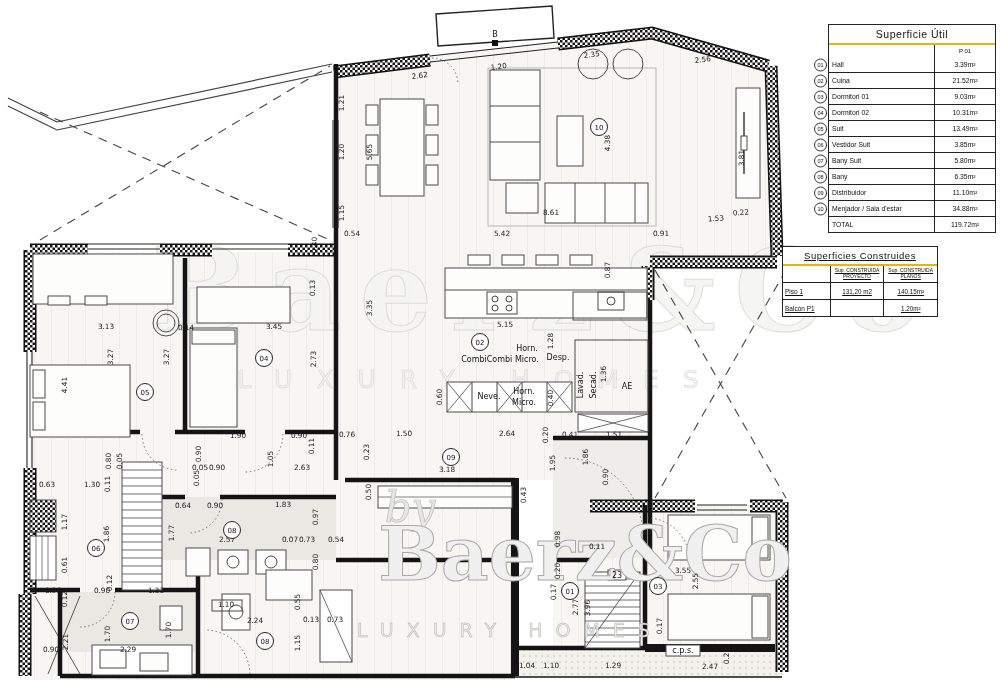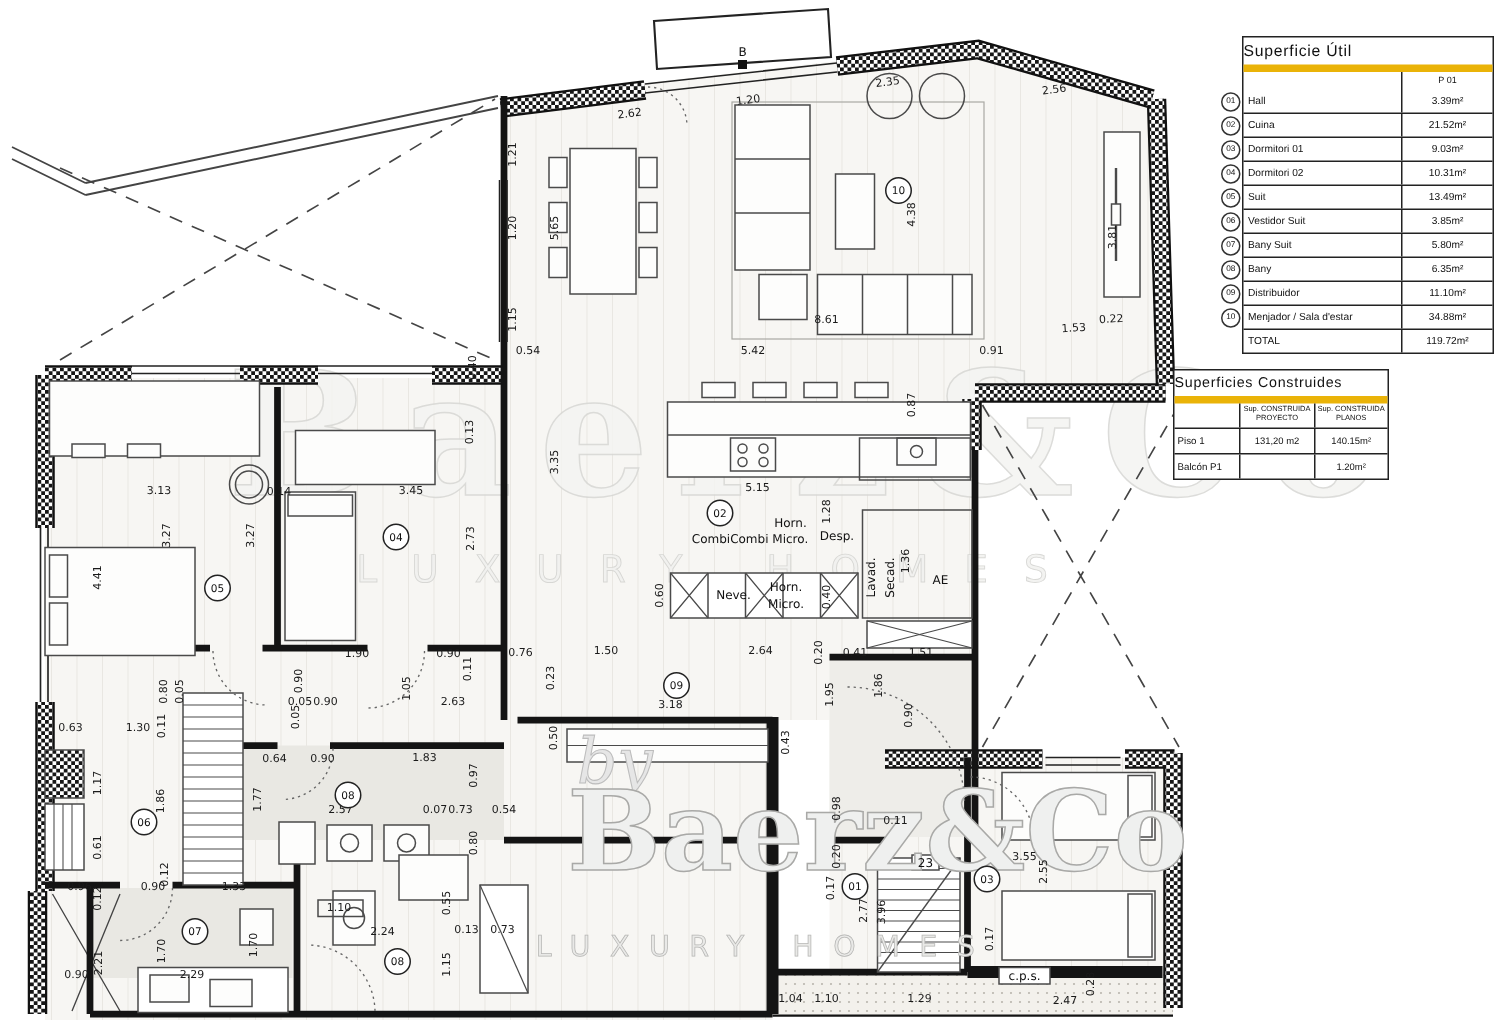--- a/index.html
+++ b/index.html
@@ -10,24 +10,24 @@
   .fix{font-size:8px;fill:#111;text-anchor:middle;}
   .rnum{font-size:7px;fill:#111;text-anchor:middle;}
   .wm-top{font-family:"DejaVu Serif",serif;font-weight:bold;font-size:115px;fill:#f4f4f2;stroke:#d7d7d4;stroke-width:1;letter-spacing:18px;text-anchor:middle;}
   .wm-band{font-size:25px;letter-spacing:24px;fill:#f1f1ef;stroke:#d2d2cf;stroke-width:.6;text-anchor:middle;}
   .wm-by{font-family:"DejaVu Serif",serif;font-style:italic;font-size:42px;fill:#e6e6e6;stroke:#bdbdbd;stroke-width:.7;text-anchor:middle;}
   .wm-brand{font-family:"DejaVu Serif",serif;font-weight:bold;font-size:74px;fill:#eff0ef;stroke:#a9a9a7;stroke-width:1;text-anchor:middle;}
   .wm-tag{font-size:19px;letter-spacing:13px;fill:#e9e9e7;stroke:#b6b6b4;stroke-width:.5;text-anchor:middle;}
 
   .tbl{position:absolute;background:#fff;color:#111;}
   .t1{left:812px;top:24px;width:184px;}
-  .t2{left:782px;top:246px;width:144px;}
+  .t2{left:782px;top:246px;width:156px;text-decoration:underline;}
   .tbl-inner{margin-left:16px;border:1.3px solid #222;background:#fff;}
   .t2 .tbl-inner{margin-left:0;}
-  .tbl-title{border-bottom:5px solid #eab308;font-size:10.5px;padding:3px 0;letter-spacing:.5px;}
+  .tbl-title{border-bottom:2px solid #eab308;text-align:center;font-size:10.5px;padding:3px 0;letter-spacing:.5px;}
   .t1-row{display:flex;position:relative;border-top:1px solid #222;min-height:15px;align-items:stretch;}
   .t1-row:first-child{border-top:none;}
   .t1-name{flex:1;font-size:6.8px;padding:2px 3px;display:flex;align-items:center;}
   .t1-val{width:60px;border-left:1px solid #222;font-size:6.8px;display:flex;align-items:center;justify-content:center;text-align:center;}
   .num-circ{position:absolute;left:-15px;top:50%;transform:translateY(-50%);width:11px;height:11px;border:1px solid #333;border-radius:50%;font-size:5.5px;line-height:11px;text-align:center;background:#fff;}
   .t2-row{display:flex;border-top:1px solid #222;min-height:16px;}
   .t2-name{width:48px;font-size:6.5px;padding:2px 2px;display:flex;align-items:center;}
   .t2-c{width:57px;border-left:1px solid #222;font-size:6.3px;display:flex;align-items:center;justify-content:center;text-align:center;padding:1px;}
   .t2-head .t2-c{font-size:5px;line-height:1.15;}
 </style>

